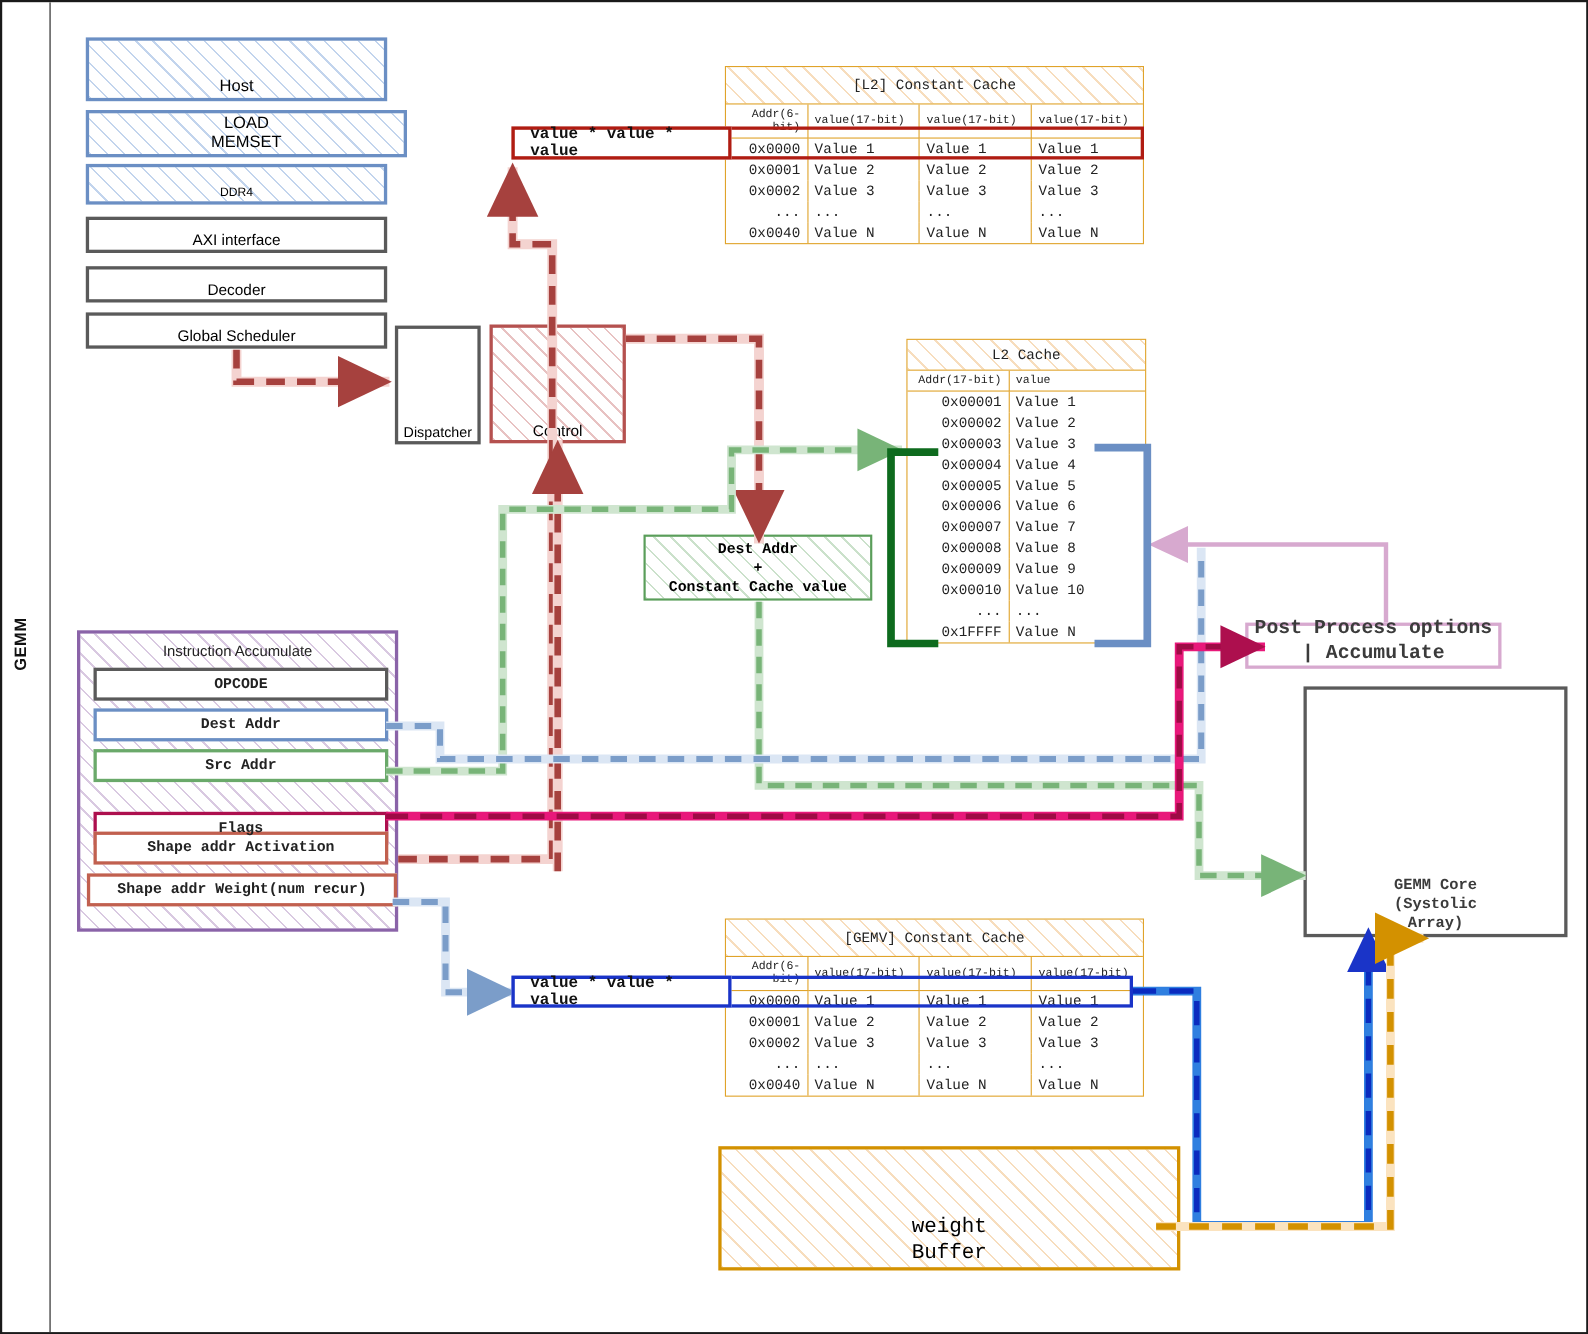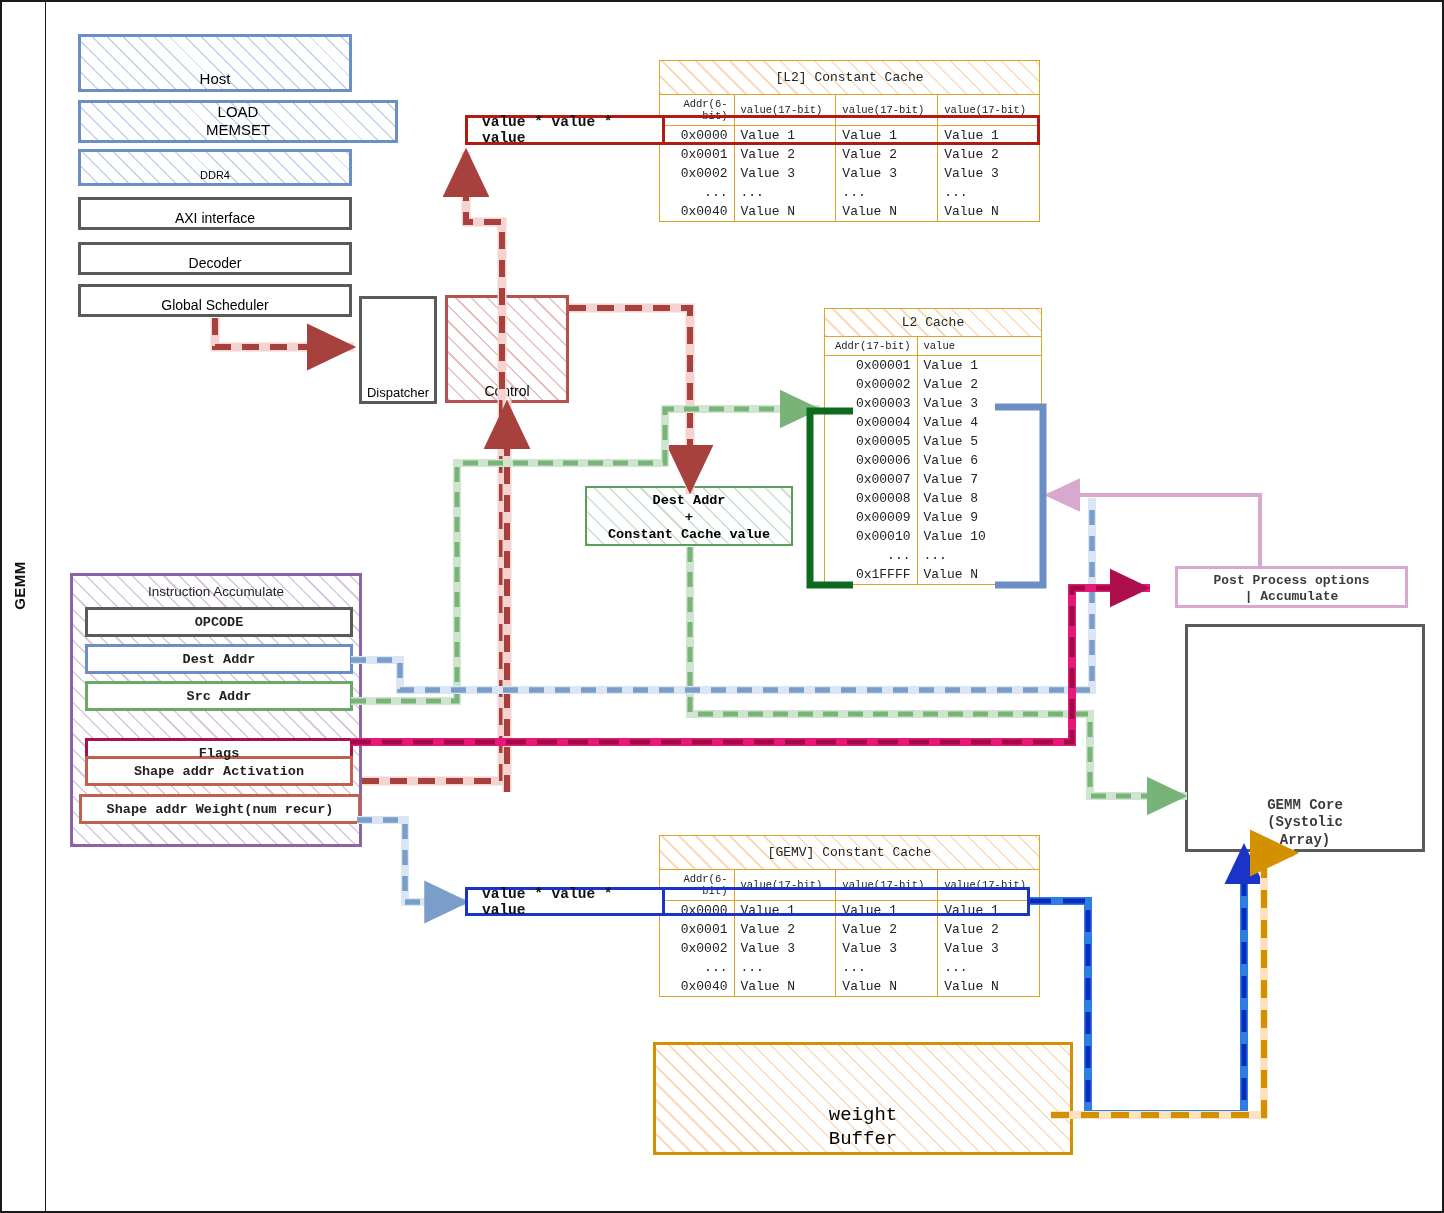--- a/index.html
+++ b/index.html
@@ -34,32 +34,32 @@
   .hatch-orange { background-image:repeating-linear-gradient(45deg,rgba(235,170,90,.40) 0 1.6px,transparent 1.6px 12px); }
   .hatch-gray   { background-image:repeating-linear-gradient(45deg,rgba(120,120,130,.30) 0 1.4px,transparent 1.4px 11px); }
   .hatch-rose   { background-image:repeating-linear-gradient(45deg,rgba(205,120,120,.33) 0 1.5px,transparent 1.5px 11px); }
   .hatch-mag    { background-image:repeating-linear-gradient(45deg,rgba(175,120,160,.38) 0 1.5px,transparent 1.5px 11px);margin-top:20px; }
 
   .sans { font-family:"Liberation Sans", sans-serif; }
   .mono { font-family:"Liberation Mono", monospace; }
 
   
   #host     { left:76px;  top:32px;  width:274px; height:58px;  border:3px solid #6b8fc4; font-size:15px; }
-  #loadmem  { left:76px;  top:98px;  width:320px; height:43px;  border:3px solid #6b8fc4; font-size:15px; }
+  #loadmem  { left:76px;  top:98px;  width:292px; height:43px;  border:3px solid #6b8fc4; font-size:15px; }
   #ddr4     { left:76px;  top:147px; width:274px; height:37px;  border:3px solid #6b8fc4; font-size:11px; }
   #axi      { left:76px;  top:195px; width:274px; height:33px;  border:3px solid #5a5a5a; font-size:14px; }
   #decoder  { left:76px;  top:240px; width:274px; height:33px;  border:3px solid #5a5a5a; font-size:14px; }
   #gsched   { left:76px;  top:282px; width:274px; height:33px;  border:3px solid #5a5a5a; font-size:14px; }
 
   #dispatcher { left:357px; top:294px; width:78px;  height:108px; border:3px solid #5a5a5a; font-size:13px; }
   #control    { left:443px; top:293px; width:124px; height:108px; border:3px solid #b5514f; font-size:14px; }
 
   #destaddrbox { left:583px; top:484px; width:208px; height:60px; border:2px solid #5a9e5a; font-size:13.5px; font-weight:bold; }
 
-  #ppopts { left:1173px; top:564px; width:233px; height:42px; border:3px solid #d7a9cf; font-size:13px; font-weight:bold; color:#3b3b3b; }
+  #ppopts { left:1130px; top:564px; width:233px; height:42px; border:3px solid #d7a9cf; font-size:18px; font-weight:bold; color:#3b3b3b; }
   #gemmcore { left:1183px; top:622px; width:240px; height:228px; border:3px solid #5a5a5a; font-size:14px; font-weight:bold; color:#3b3b3b; }
 
   #weightbuf { left:651px; top:1040px; width:420px; height:113px; border:3px solid #d39100; font-size:19px; }
 
   
   #instrcomb { position:absolute; left:68px; top:571px; width:292px; height:274px;
                border:3px solid #8a63a8; }
   #instrcomb .title { position:absolute; left:0; top:8px; width:100%; text-align:center;
                       font-size:13.5px; color:#222; font-family:"Liberation Sans",sans-serif; z-index:4;}
   .irow { position:absolute; left:12px; width:268px; height:30px; background:#fff;

